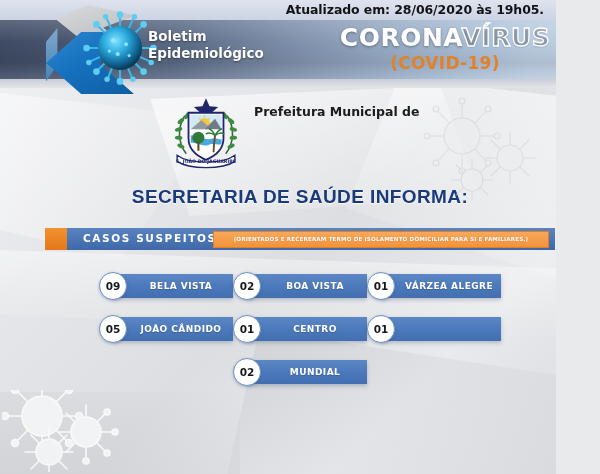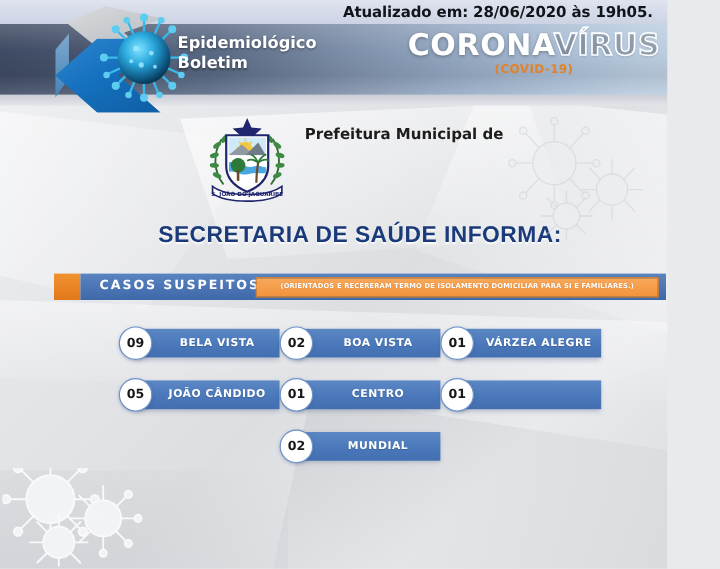--- a/index.html
+++ b/index.html
@@ -99,21 +99,21 @@
   }
 
   .corona-block {
     position: absolute; top: 24px; left: 330px; width: 230px; text-align: center;
   }
   .corona-line { font-size: 25px; font-weight: bold; letter-spacing: .5px; line-height: 28px;
                  font-family: "DejaVu Sans", sans-serif; white-space: nowrap; }
   .corona-a { color: #ffffff; text-shadow: 0 1px 3px rgba(0,0,0,.35); text-align: center; }
   .corona-b { color: transparent; -webkit-text-stroke: 1.3px #ffffff;
               text-shadow: 0 1px 2px rgba(0,0,0,.25); }
-  .covid-line { font-size: 10px; font-weight: bold; color: #e0822a; letter-spacing: .3px;
+  .covid-line { font-size: 17px; font-weight: bold; color: #e0822a; letter-spacing: .3px;
                 margin-top: 1px; font-family: "DejaVu Sans", sans-serif; }
 
   
   .crest-row { position: absolute; top: 96px; left: 168px; width: 300px; height: 76px; }
   .crest { position: absolute; top: 0; left: 0; width: 76px; height: 76px; }
   .crest-text { position: absolute; left: 86px; top: 8px; color: #1c1c1c; }
   .crest-t1 { font-size: 12.5px; font-weight: bold; font-family: "DejaVu Sans", sans-serif; }
   .crest-t2 { font-size: 17px; font-weight: bold; margin-top: 1px;
               font-family: "DejaVu Sans", sans-serif; letter-spacing: -.2px; }
 
@@ -257,22 +257,22 @@
         <circle cx="41" cy="40" r="3"></circle>
           <circle cx="58" cy="45" r="2.6"></circle>
         <circle cx="47" cy="58" r="2.8"></circle>
           <circle cx="62" cy="60" r="2.1"></circle>
         <circle cx="36" cy="54" r="2.1"></circle>
       </g>
     </svg>
   </div>
 
   <div class="head-title">
+    <div>Boletim</div>
     <div>Epidemiológico</div>
-    <div>Boletim</div>
   </div>
 
   <div class="corona-block">
     <div class="corona-line"><span class="corona-a">CORONA</span><span class="corona-b">VÍRUS</span></div>
     <div class="covid-line">(COVID-19)</div>
   </div>
 
   <div class="crest-row">
     <svg class="crest" viewBox="0 0 100 100">
 

